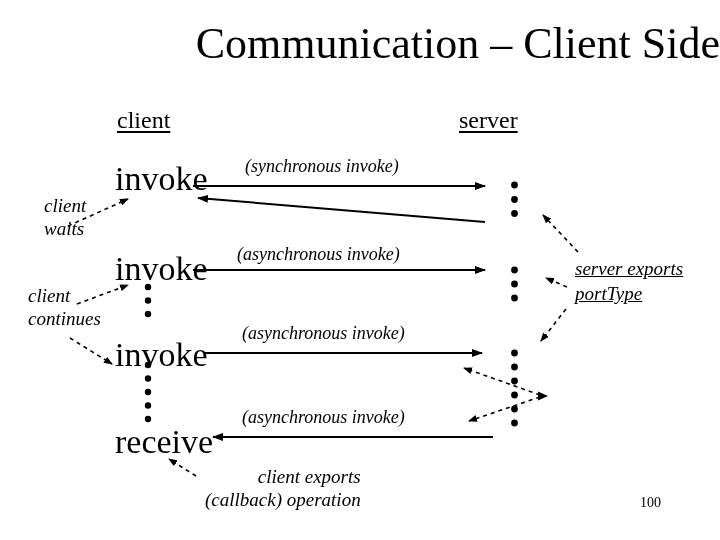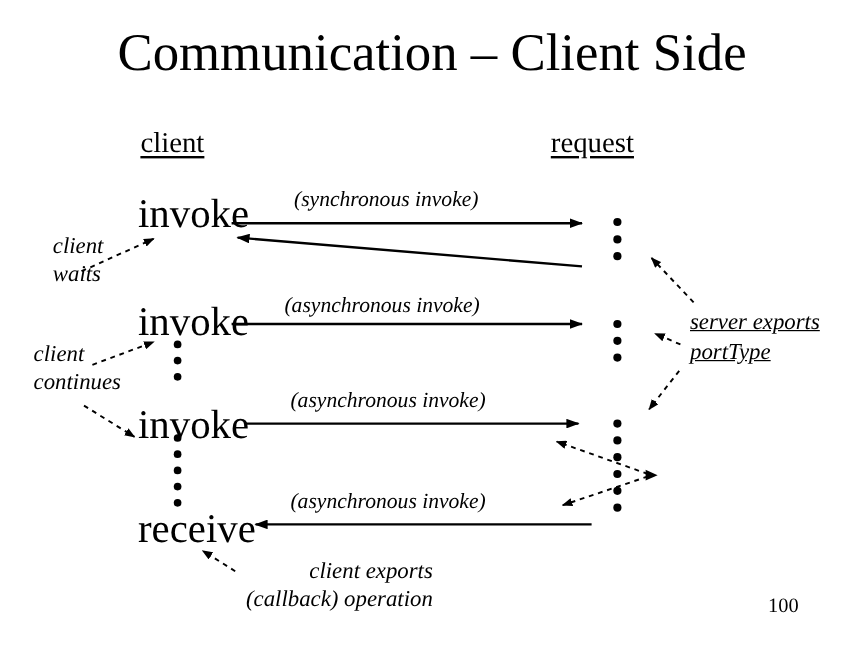--- a/index.html
+++ b/index.html
@@ -10,21 +10,21 @@
     background: #ffffff;
     font-family: "Liberation Serif", serif;
     color: #000000;
     overflow: hidden;
   }
   .abs { position: absolute; }
   .title {
     top: 20px;
     left: 0;
     width: 720px;
-    text-align: center;
+    text-align: right;
     font-size: 44px;
     line-height: 1.1;
     white-space: nowrap;
   }
   .col-header {
     font-size: 24px;
     text-decoration: underline;
     text-underline-offset: 3px;
   }
   .event {
@@ -37,21 +37,21 @@
     font-style: italic;
     white-space: nowrap;
   }
   .annotation {
     font-size: 19px;
     font-style: italic;
     line-height: 23px;
     white-space: pre-line;
   }
   .page-number {
-    font-size: 17px;
+    font-size: 14px;
   }
   svg.diagram {
     position: absolute;
     top: 0; left: 0;
     width: 720px; height: 540px;
     pointer-events: none;
   }
 </style>
 </head>
 <body>
@@ -113,21 +113,21 @@
         <circle cx="514.5" cy="381" r="3.4"></circle>
       <circle cx="514.5" cy="395" r="3.4"></circle>
         <circle cx="514.5" cy="409" r="3.4"></circle>
         <circle cx="514.5" cy="423" r="3.4"></circle>
     </g>
   </svg>
 
   <div class="abs title">Communication – Client Side</div>
 
   <div class="abs col-header" style="left:117px; top:107px;">client</div>
-  <div class="abs col-header" style="left:459px; top:107px;">request</div>
+  <div class="abs col-header" style="left:459px; top:107px;">server</div>
 
   <div class="abs event" style="left:115px; top:160px;">invoke</div>
   <div class="abs event" style="left:115px; top:250px;">invoke</div>
   <div class="abs event" style="left:115px; top:336px;">invoke</div>
   <div class="abs arrow-label" style="left:245px; top:156px;">(synchronous invoke)</div>
 
   <div class="abs event" style="left:115px; top:423px;">receive</div>
   <div class="abs arrow-label" style="left:237px; top:244px;">(asynchronous invoke)</div>
   <div class="abs arrow-label" style="left:242px; top:323px;">(asynchronous invoke)</div>
   <div class="abs arrow-label" style="left:242px; top:407px;">(asynchronous invoke)</div>

